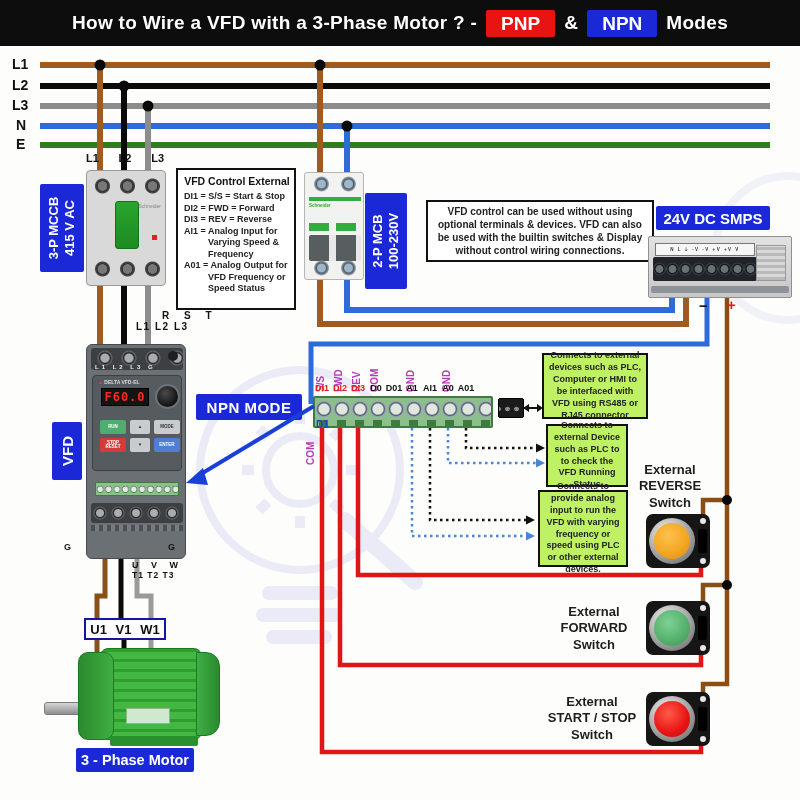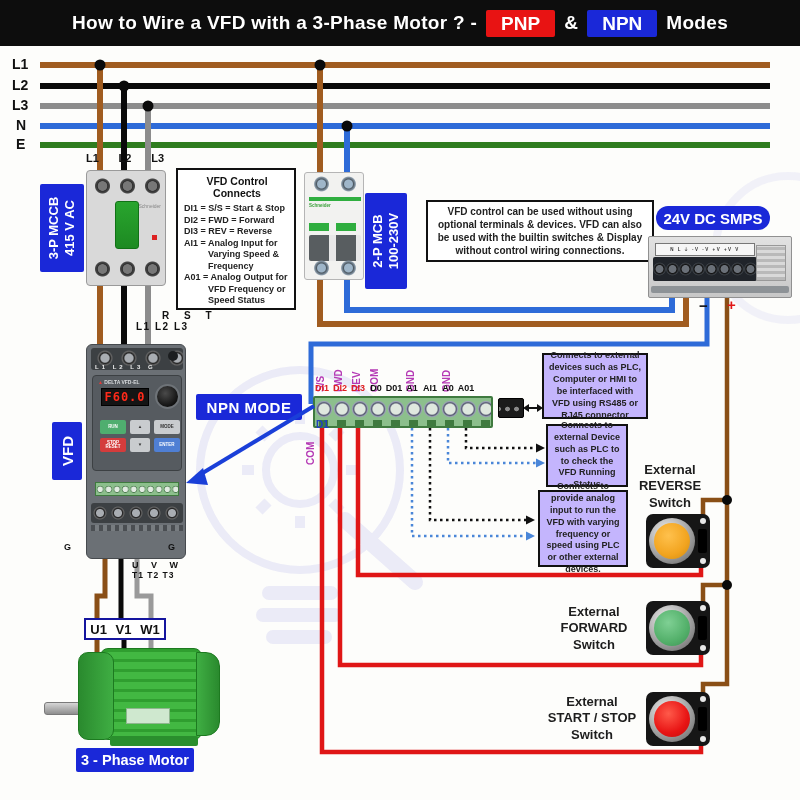--- a/index.html
+++ b/index.html
@@ -65,21 +65,21 @@
     background:repeating-linear-gradient(90deg,#2fae3f 0 20px,transparent 20px 27px); }
   #mcb-label { left:338px; top:220px; width:96px; height:42px; transform:rotate(-90deg);
     font-size:13px; line-height:1.25; }
 
   
   #info-box { left:426px; top:200px; width:228px; height:62px; background:#fff; border:2px solid #111;
     font-size:10px; font-weight:bold; color:#222; display:flex; align-items:center; text-align:center;
     padding:3px 6px; line-height:1.3; }
 
   
-  #smps-label { left:656px; top:206px; width:114px; height:24px; font-size:15px;border-radius:12px; }
+  #smps-label { left:656px; top:206px; width:114px; height:24px; font-size:15px; }
   #smps { left:648px; top:236px; width:144px; height:62px; background:linear-gradient(#e2e2e2,#c7c7c7);
     border:1px solid #909090; border-radius:2px; }
   #smps .strip { position:absolute; left:6px; top:6px; width:100px; height:13px; background:#f6f6f6;
     border:1px solid #777; font-size:4.5px; color:#333; text-align:center; line-height:11px; letter-spacing:1.5px;
     font-weight:bold; overflow:hidden; }
   #smps .terms { position:absolute; left:4px; top:20px; width:104px; height:24px; background:#20242a;
     background-image:radial-gradient(circle at 50% 50%, #6a7078 26%, #111 32%, #3a3f45 44%, transparent 50%);
     background-size:13px 24px; background-repeat:repeat-x; border-radius:2px; }
   #smps .vents { position:absolute; right:5px; top:8px; width:30px; height:36px;
     background:repeating-linear-gradient(0deg,#b9b9b9 0 3px,#d9d9d9 3px 6px); border:1px solid #999; }
@@ -148,21 +148,21 @@
   #com-lbl { left:305px; top:429px; height:36px; writing-mode:vertical-rl; transform:rotate(180deg);
     font-weight:bold; font-size:10px; color:#b53ab5; z-index:2; }
 
   
   #rs485 { left:498px; top:398px; width:26px; height:20px; background:#1b1b1b; border:1px solid #000;
     border-radius:2px;
     background-image:radial-gradient(circle at 50% 50%, #8a8a8a 30%, transparent 40%);
     background-size:9px 10px; background-position:4px 5px; background-repeat:repeat-x; }
 
   
-  .note { background:#c4b5fd; border:2.5px solid #111; font-size:9px; font-weight:bold; color:#222;
+  .note { background:#bef264; border:2.5px solid #111; font-size:9px; font-weight:bold; color:#222;
     display:flex; align-items:center; justify-content:center; text-align:center; line-height:1.32;
     padding:2px 3px; }
   #note1 { left:542px; top:353px; width:106px; height:66px; }
   #note2 { left:546px; top:424px; width:82px;  height:63px; }
   #note3 { left:538px; top:490px; width:90px;  height:77px; }
 
   
   .pushbtn { width:64px; height:54px; background:#161616; border-radius:7px; }
   .pushbtn .ring { position:absolute; left:3px; top:4px; width:46px; height:46px; border-radius:50%;
     background:radial-gradient(circle at 38% 32%, #f2f2f2, #9a9a9a 60%, #5c5c5c); }
@@ -324,21 +324,21 @@
     <div class="screws"></div>
     <div class="rocker"></div>
     <div class="brand">Schneider</div>
     <div class="reddot"></div>
     <div class="screws bot"></div>
   </div>
   <div class="abs devz bluebox pre" id="mccb-label">3-P MCCB
 415 V AC</div>
 
   <div class="abs devz" id="vfdterm-box">
-    <div class="bt">VFD Control Connects</div>
+    <div class="bt">VFD Control External</div>
     <div class="ln">DI1 = S/S = Start &amp; Stop</div>
     <div class="ln">DI2 = FWD = Forward</div>
     <div class="ln">DI3 = REV = Reverse</div>
     <div class="ln">AI1 = Analog Input for Varying Speed &amp; Frequency</div>
     <div class="ln">A01 = Analog Output for VFD Frequency or Speed Status</div>
   </div>
 
   <div class="abs devz" id="mcb">
     <div class="screws"></div>
     <div class="gline"></div>

